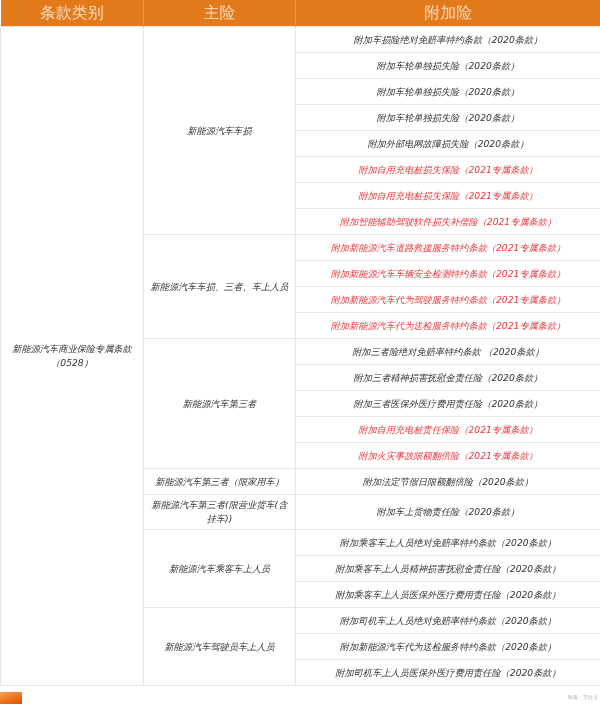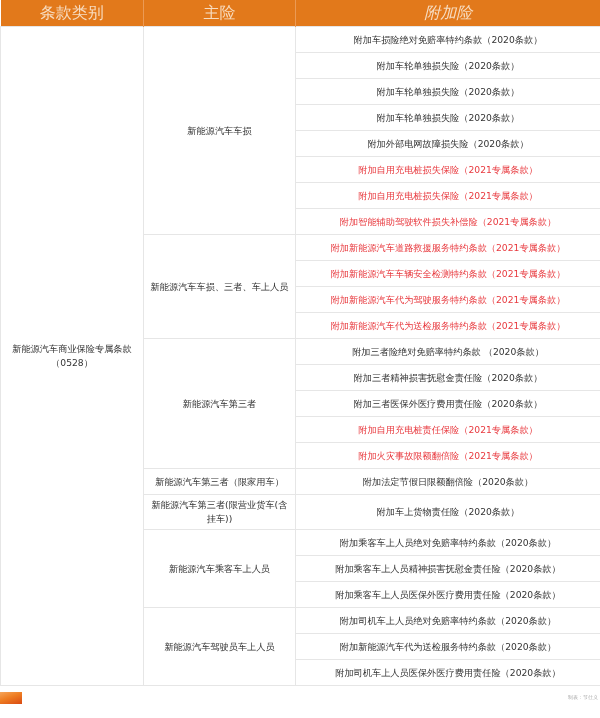--- a/index.html
+++ b/index.html
@@ -1,23 +1,23 @@
 <!DOCTYPE html>
 <html><head>
 <meta charset="utf-8">
 <style>
   html, body { margin:0; padding:0; background:#ffffff; }
   body { width:600px; height:718px; position:relative; overflow:hidden;
          font-family:"DejaVu Sans","Liberation Sans",sans-serif; color:#333; }
   table { border-collapse:collapse; width:600px; table-layout:fixed; position:absolute; left:0; top:0; }
   th { background:#e2791b; color:#f7dcc0; font-weight:normal; font-size:16px; height:26px; padding:0;
        border-right:1px solid #eb9a55; }
-  th:last-child { border-right:none;font-style:italic; }
+  th:last-child { border-right:none; }
   td { border:1px solid #e6e6e6; font-size:9.2px; text-align:center; vertical-align:middle; padding:0 4px;
-       line-height:14px; color:#333; }
+       line-height:14px; color:#333;font-style:italic; }
   td.r { height:25px; }
   td.tall { height:34px; }
   td.red { color:#e8383d; }
   td.cat { padding:16px 4px; }
   .footer { position:absolute; left:0; top:681px; width:600px; height:37px; }
   .logo { position:absolute; left:0; top:11px; width:22px; height:12px;
           background:linear-gradient(160deg,#f6a55a 0%,#ee7d22 45%,#d94a12 100%); }
   .source { position:absolute; right:2px; top:13px; font-size:5px; color:#aaa; }
 </style>
 </head>

